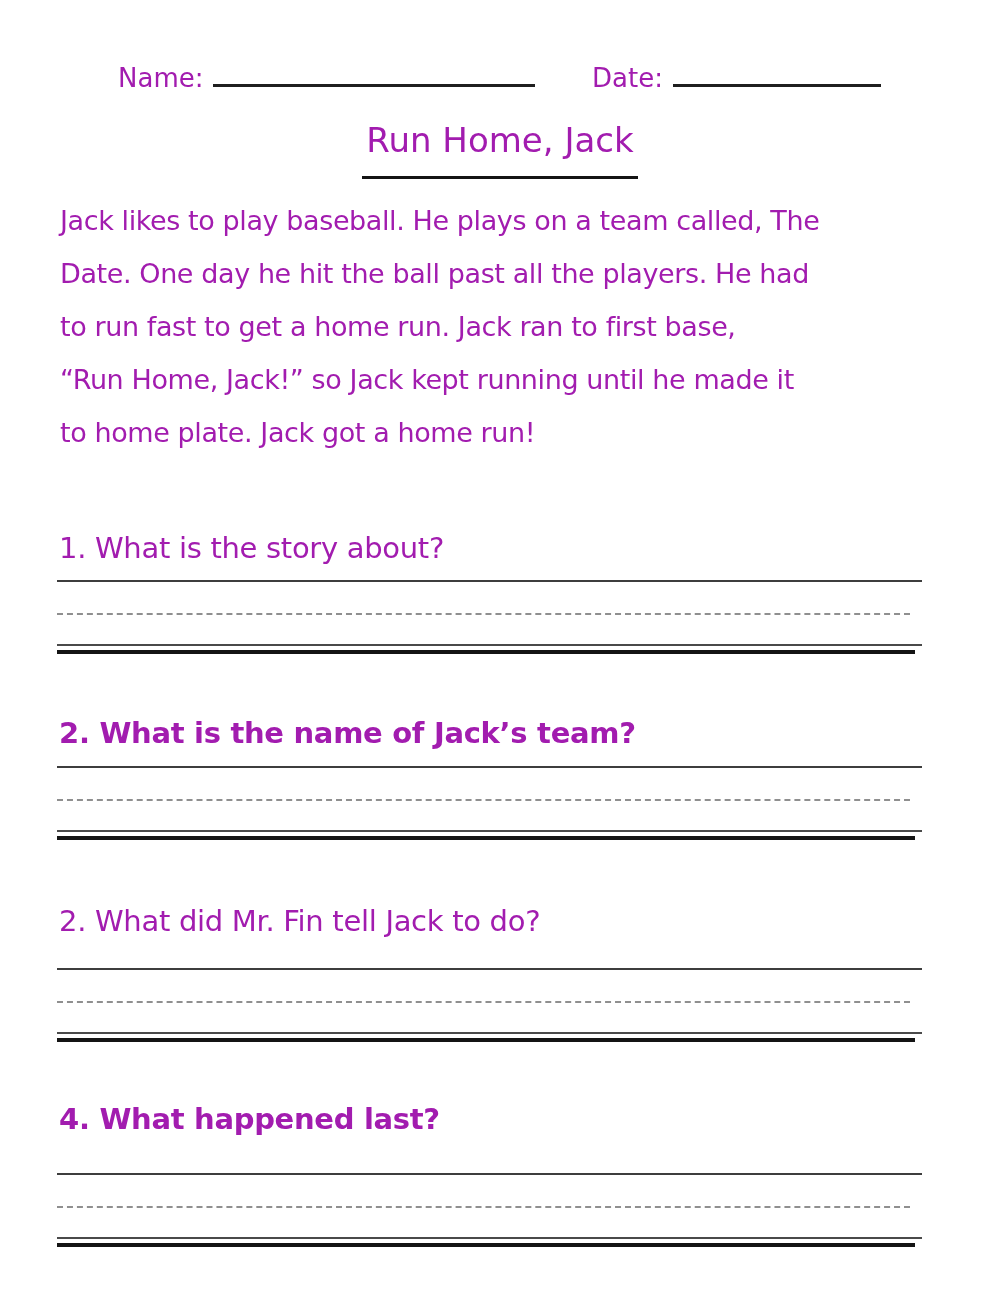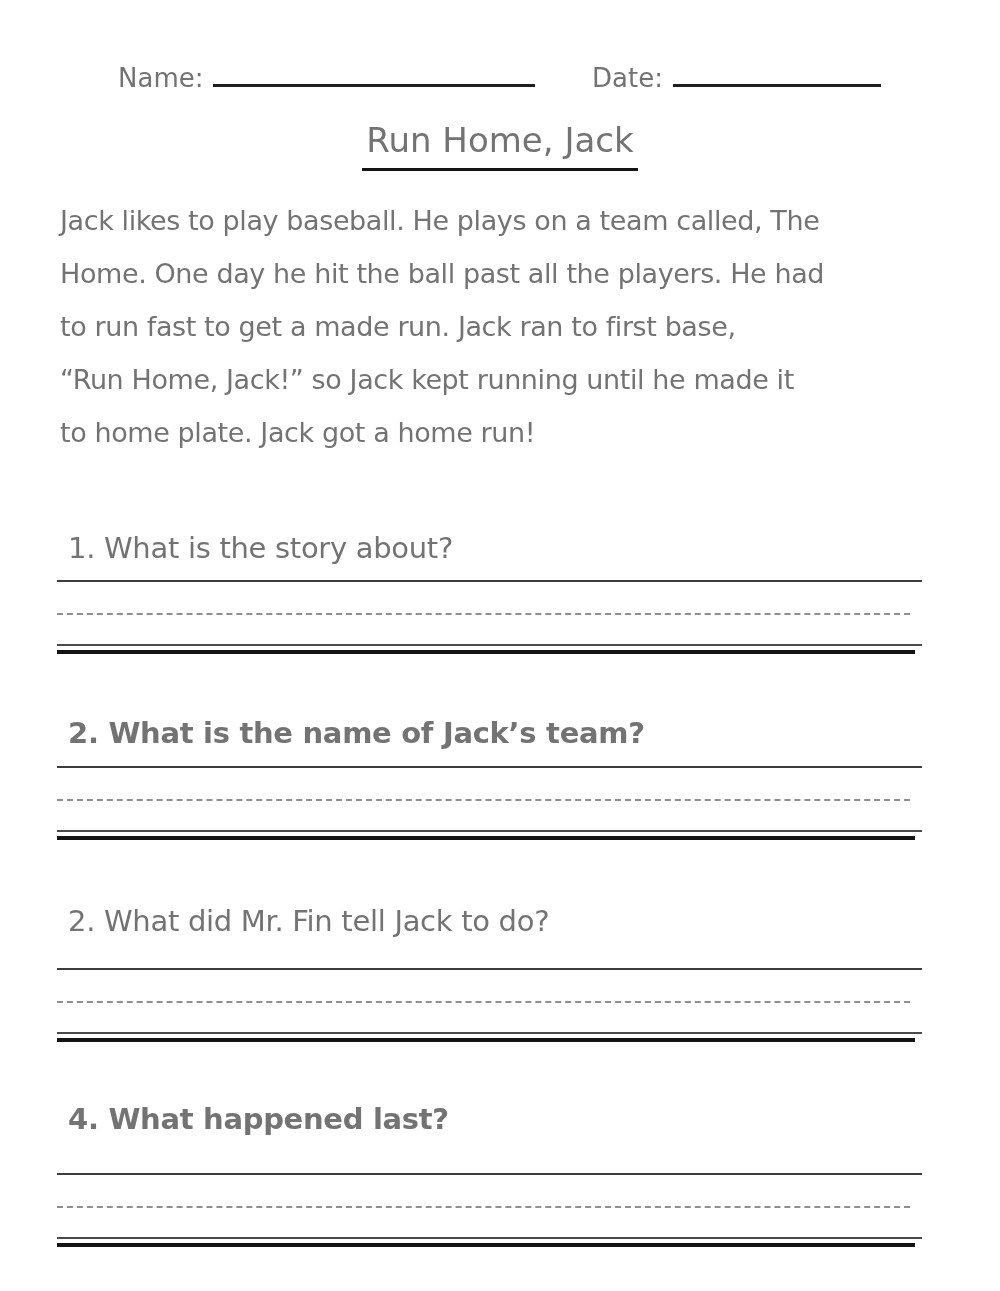--- a/index.html
+++ b/index.html
@@ -2,21 +2,21 @@
 <html><head>
 <meta charset="utf-8">
 <style>
   html, body { margin: 0; padding: 0; background: #ffffff; }
   .page {
     position: relative;
     width: 1000px;
     height: 1291px;
     background: #ffffff;
     font-family: "DejaVu Sans", "Liberation Sans", sans-serif;
-    color: #737373;
+    color: #a21caf;
     overflow: hidden;
   }
 
   
   .hdr-field { position: absolute; top: 60px; font-size: 26px; white-space: nowrap; }
   .hdr-name { left: 118px; }
   .hdr-date { left: 592px; }
   .hdr-label { display: inline-block; vertical-align: baseline; }
   .blank {
     display: inline-block;
@@ -27,21 +27,21 @@
   }
   .blank-name { width: 322px; }
   .blank-date { width: 208px; }
 
   
   .title-wrap { position: absolute; top: 120px; left: 0; width: 1000px; text-align: center; }
   .title {
     display: inline-block;
     font-size: 34px;
     border-bottom: 3px solid #141414;
-    padding: 0 4px 8px 4px;
+    padding: 0 4px 16px 4px;
     white-space: nowrap;
   }
 
   
   .story { position: absolute; top: 194px; left: 60px; width: 900px; }
   .story-line {
     font-size: 27px;
     line-height: 53px;
     height: 53px;
     white-space: nowrap;
@@ -51,21 +51,21 @@
   
   .question { position: absolute; left: 57px; width: 865px; }
   .q1 { top: 528px; }
   .q2 { top: 713px; font-weight: bold; }
   .q3 { top: 901px; }
   .q4 { top: 1099px; font-weight: bold; }
   .q-label {
     font-size: 29px;
     line-height: 40px;
     height: 40px;
-    margin-left: 11px;
+    margin-left: 2px;
     white-space: nowrap;
     letter-spacing: -0.3px;
   }
 
   .answer-area { width: 865px; }
   .q1 .answer-area { margin-top: 12px; }
   .q2 .answer-area { margin-top: 13px; }
   .q3 .answer-area { margin-top: 27px; }
   .q4 .answer-area { margin-top: 34px; }
 
@@ -85,22 +85,22 @@
   <div class="hdr-field hdr-date">
     <span class="hdr-label">Date:</span><span class="blank blank-date"></span>
   </div>
 
   <div class="title-wrap">
     <span class="title">Run Home, Jack</span>
   </div>
 
   <div class="story">
     <div class="story-line">Jack likes to play baseball. He plays on a team called, The</div>
-    <div class="story-line">Home. One day he hit the ball past all the players. He had</div>
-    <div class="story-line">to run fast to get a made run. Jack ran to first base,</div>
+    <div class="story-line">Date. One day he hit the ball past all the players. He had</div>
+    <div class="story-line">to run fast to get a home run. Jack ran to first base,</div>
     <div class="story-line">“Run Home, Jack!” so Jack kept running until he made it</div>
     <div class="story-line">to home plate. Jack got a home run!</div>
   </div>
 
   <div class="question q1">
     <div class="q-label">1. What is the story about?</div>
     <div class="answer-area">
       <div class="line-top"></div>
       <div class="line-dashed"></div>
       <div class="line-base"></div>

